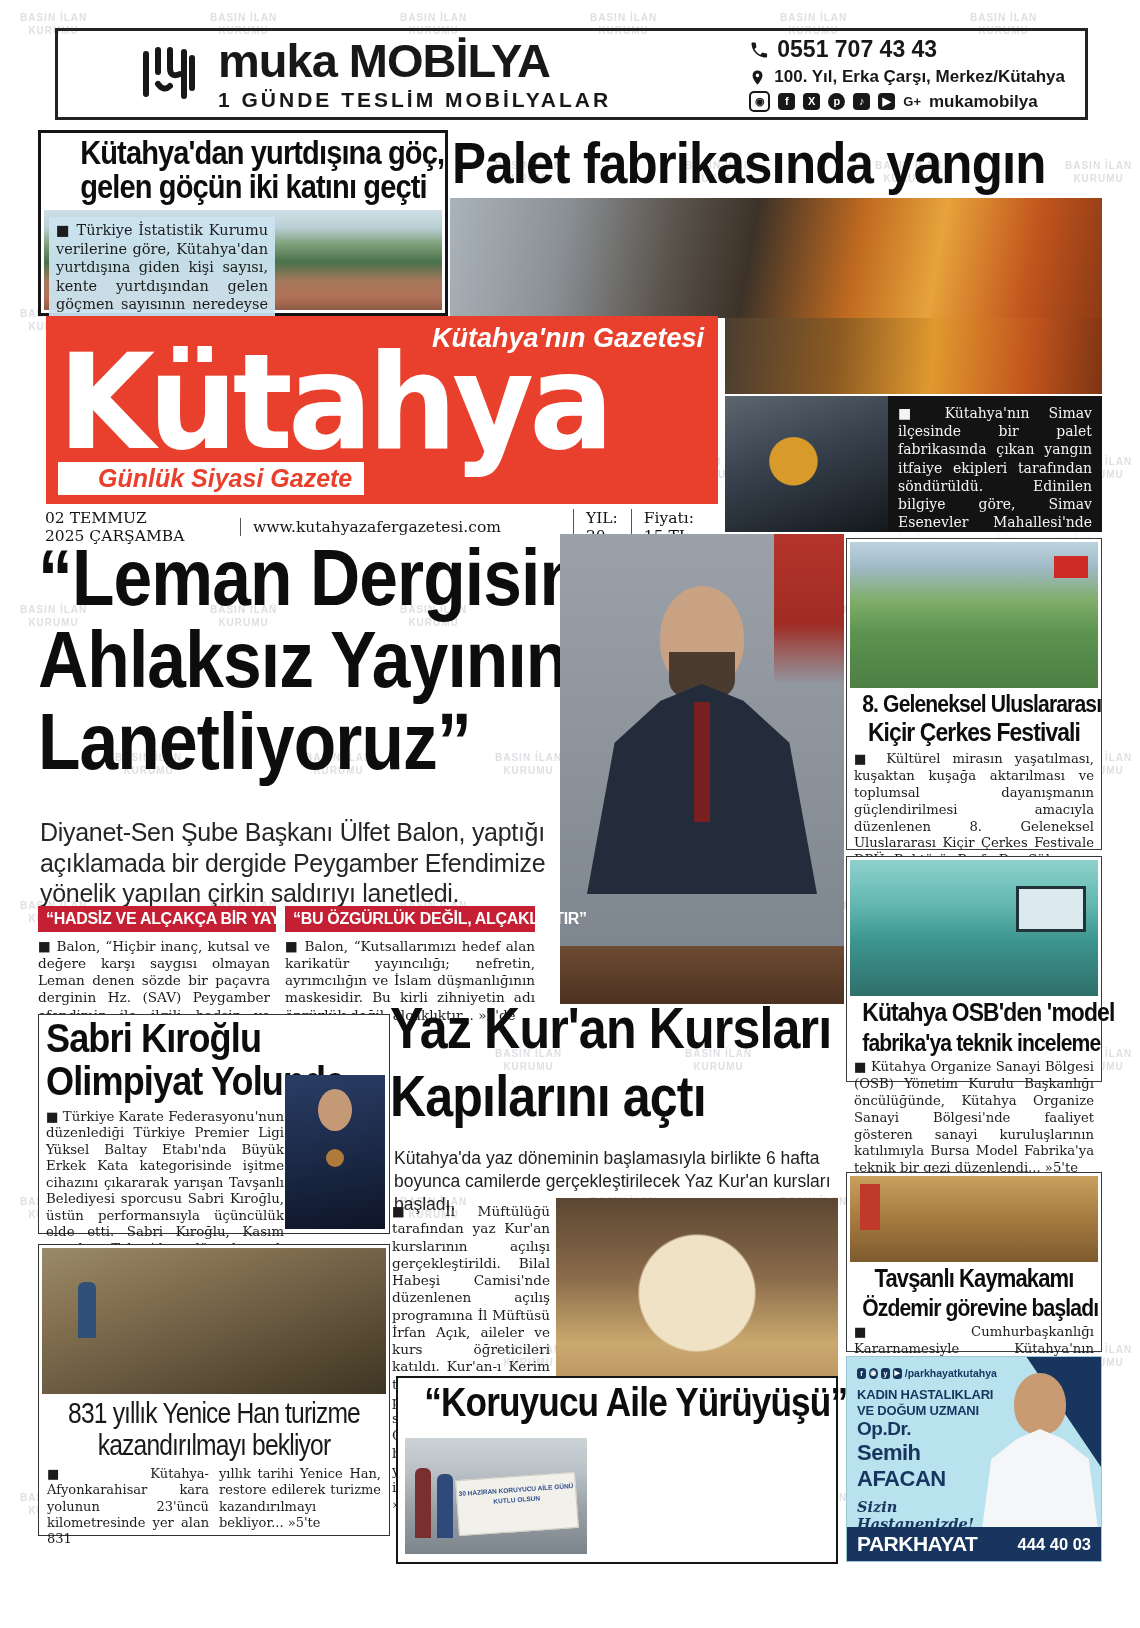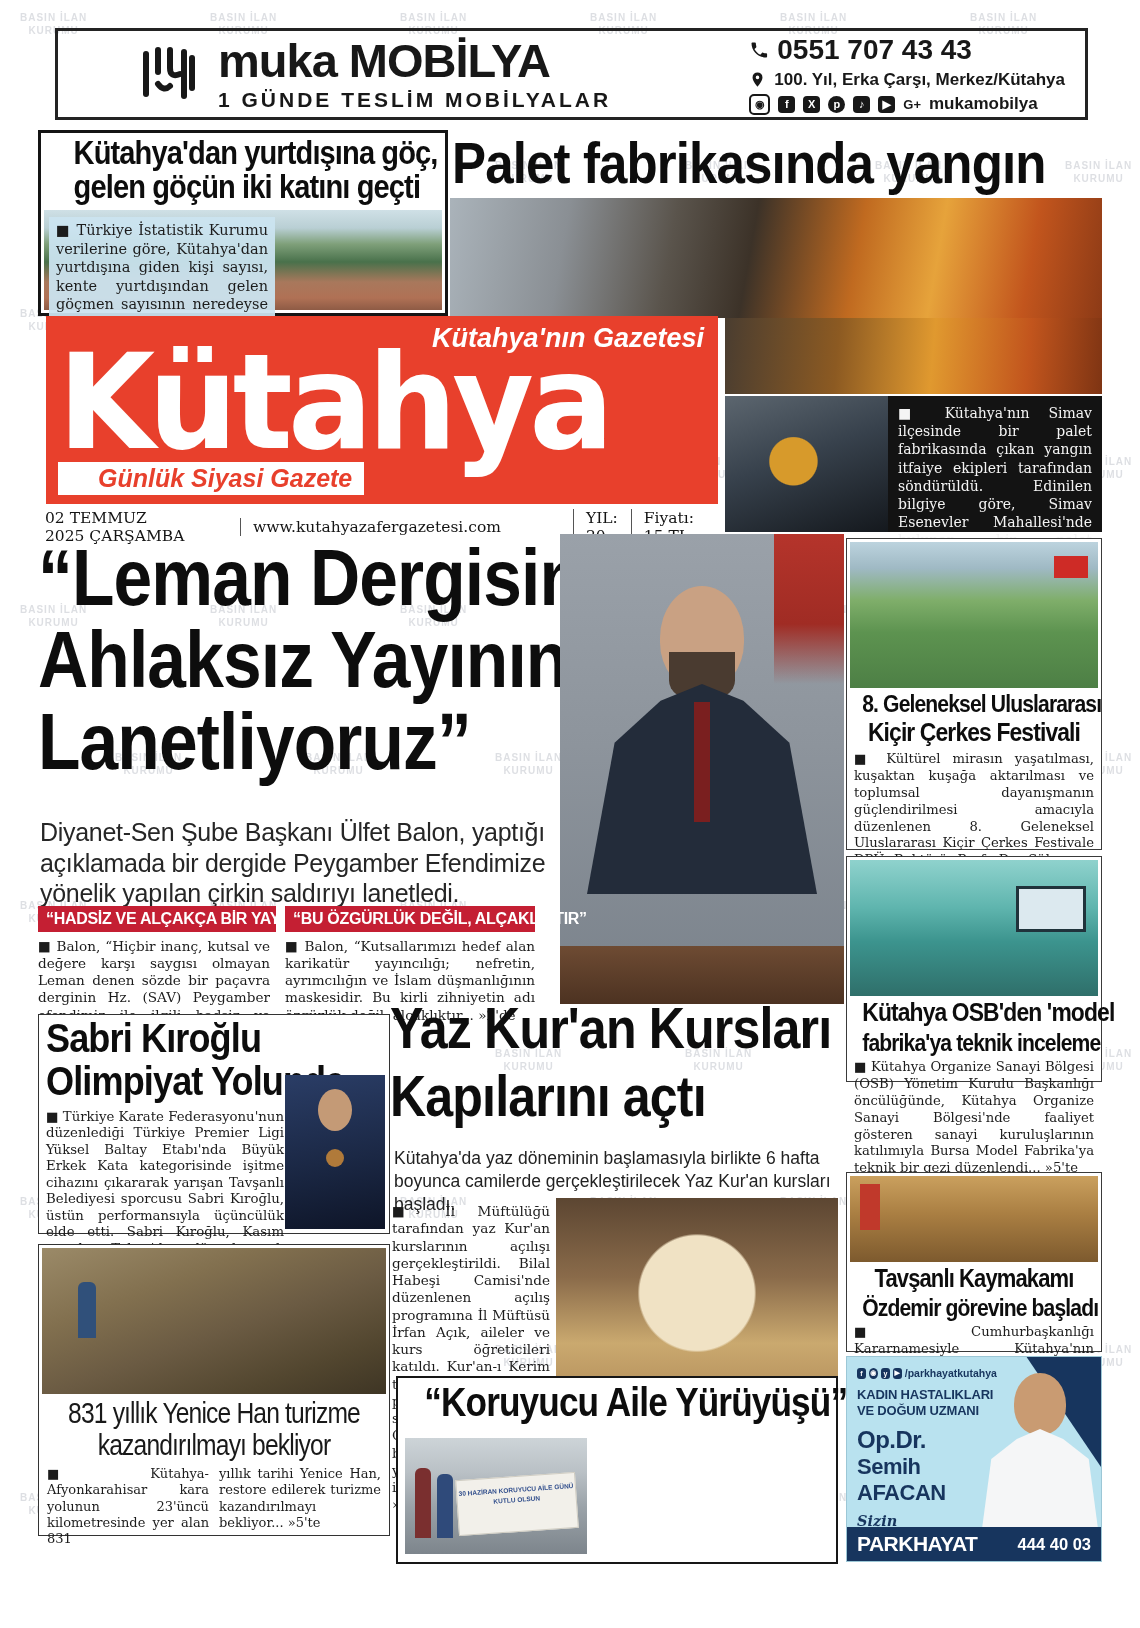--- a/index.html
+++ b/index.html
@@ -12,21 +12,21 @@
   .serif{font-family:"DejaVu Serif",serif;color:#1c1c1c;text-align:justify;}
   .wm{position:absolute;font:bold 10px "Liberation Sans",sans-serif;color:#c3c6cd;opacity:.55;text-align:center;letter-spacing:1px;line-height:1.25;}
   
   #top-ad{left:55px;top:28px;width:1033px;height:92px;border:3px solid #232323;display:flex;align-items:center;padding:12px 20px;box-sizing:border-box;background:transparent;}
   #top-ad .brand{font-size:47px;font-weight:900;letter-spacing:-1px;color:#181818;line-height:1;}
   #top-ad .tagline{font-size:21px;font-weight:800;letter-spacing:3px;color:#181818;margin-top:4px;}
   .contact-row{display:flex;align-items:center;gap:8px;color:#181818;}
   .soc{display:inline-flex;width:17px;height:17px;border-radius:4px;background:#181818;color:#fff;font-size:11px;font-weight:bold;align-items:center;justify-content:center;line-height:1;}
   
   #mig-box{left:38px;top:130px;width:410px;height:186px;border:3px solid #141414;box-sizing:border-box;background:#fff;}
-  #mig-h{padding:3px 2px 1px 9px;text-align:center;}
+  #mig-h{padding:3px 2px 1px 16px;text-align:center;}
   #mig-h div{font-size:33px;line-height:1.02;}
   #mig-photo{position:absolute;left:3px;right:3px;top:77px;bottom:3px;
     background:linear-gradient(180deg,#cfe0e6 0%,#b9cfd4 18%,#7fa07a 34%,#49714b 52%,#a8785c 72%,#b07155 88%,#8e5b45 100%);}
   #mig-overlay{position:absolute;left:8px;top:84px;width:212px;background:rgba(203,227,240,.94);padding:4px 7px;font-size:14.5px;line-height:1.28;}
   
   #fire-photo{left:450px;top:198px;width:652px;height:120px;
     background:linear-gradient(100deg,#aab3ba 0%,#8a8f94 18%,#5a544c 34%,#3c3228 46%,#c06a20 62%,#e6a33b 74%,#c2551d 88%,#8c3a16 100%);}
   #fire-photo2{left:725px;top:318px;width:377px;height:76px;
     background:linear-gradient(95deg,#4a3d30 0%,#8c5a22 30%,#e0992f 55%,#c2551d 80%,#7e3413 100%);}
   #fire-hl{left:452px;top:134px;font-size:58px;}
@@ -103,21 +103,21 @@
   
   #ph-ad{left:846px;top:1356px;width:256px;height:206px;background:#b9e2ef;overflow:hidden;box-sizing:border-box;border:1px solid #9cc7d6;}
   #ph-ad .corner{position:absolute;right:0;top:0;width:120px;height:110px;background:#17355e;clip-path:polygon(38% 0,100% 0,100% 100%);}
   #ph-doctor{position:absolute;right:2px;top:16px;width:118px;height:156px;}
   #ph-doctor .dhead{position:absolute;left:50%;top:0;width:52px;height:62px;margin-left:-26px;border-radius:50% 50% 46% 46%;background:#c99b72;}
   #ph-doctor .dcoat{position:absolute;left:50%;top:56px;width:116px;height:100px;margin-left:-58px;background:#f5f6f7;clip-path:polygon(50% 0,70% 10%,92% 30%,100% 100%,0 100%,8% 30%,30% 10%);}
   #ph-text{position:absolute;left:10px;top:10px;width:140px;color:#17355e;}
   #ph-social{display:flex;align-items:center;gap:3px;font-size:10.5px;font-weight:700;}
   .psoc{display:inline-flex;width:11px;height:11px;border-radius:3px;background:#17355e;color:#fff;font-size:7px;font-weight:bold;align-items:center;justify-content:center;}
   #ph-spec{font-size:13px;font-weight:800;line-height:1.2;margin-top:8px;letter-spacing:-.2px;}
-  #ph-op{font-size:24px;font-weight:800;margin-top:8px;letter-spacing:-.5px;}
+  #ph-op{font-size:19px;font-weight:800;letter-spacing:-.5px;}
   #ph-name{font-size:22px;font-weight:800;letter-spacing:-.5px;}
   #ph-script{font-family:"DejaVu Serif",serif;font-style:italic;font-weight:700;font-size:14.5px;margin-top:6px;}
   #ph-bar{position:absolute;left:0;bottom:0;width:100%;height:34px;background:#17355e;display:flex;align-items:center;justify-content:space-between;padding:0 10px;box-sizing:border-box;}
   #ph-brand{color:#fff;font-size:21px;font-weight:800;letter-spacing:-.5px;}
   #ph-phone{color:#fff;font-size:16.5px;font-weight:800;}
   svg.icon{display:block;}
 </style>
 </head>
 <body>
 
@@ -407,21 +407,21 @@
       <div class="brand">muka MOBİLYA</div>
       <div class="tagline">1 GÜNDE TESLİM MOBİLYALAR</div>
     </div>
     <div style="margin-left:auto;display:flex;flex-direction:column;gap:4px;">
       <div class="contact-row">
         <span>
             <svg class="icon" width="20" height="20" viewBox="0 0 24 24">
               <path fill="#181818" d="M6.6 10.8c1.5 3 3.9 5.4 6.9 6.9l2.3-2.3c.3-.3.7-.4 1.1-.2 1.2.4 2.5.6 3.8.6.6 0 1 .4 1 1V20c0 .6-.4 1-1 1C10.6 21 3 13.4 3 4c0-.6.4-1 1-1h3.2c.6 0 1 .4 1 1 0 1.3.2 2.6.6 3.8.1.4 0 .8-.2 1.1l-2.3 2.3z"></path>
             </svg>
           </span>
-        <span style="font-size:28px;font-weight:800;">0551 707 43 43</span>
+        <span style="font-size:23px;font-weight:800;">0551 707 43 43</span>
       </div>
       <div class="contact-row">
         <span>
             <svg class="icon" width="17" height="17" viewBox="0 0 24 24">
               <path fill="#181818" d="M12 2a7 7 0 0 0-7 7c0 5 7 13 7 13s7-8 7-13a7 7 0 0 0-7-7zm0 9.5a2.5 2.5 0 1 1 0-5 2.5 2.5 0 0 1 0 5z"></path>
             </svg>
           </span>
         <span style="font-size:17px;font-weight:700;">100. Yıl, Erka Çarşı, Merkez/Kütahya</span>
       </div>
       <div class="contact-row">

